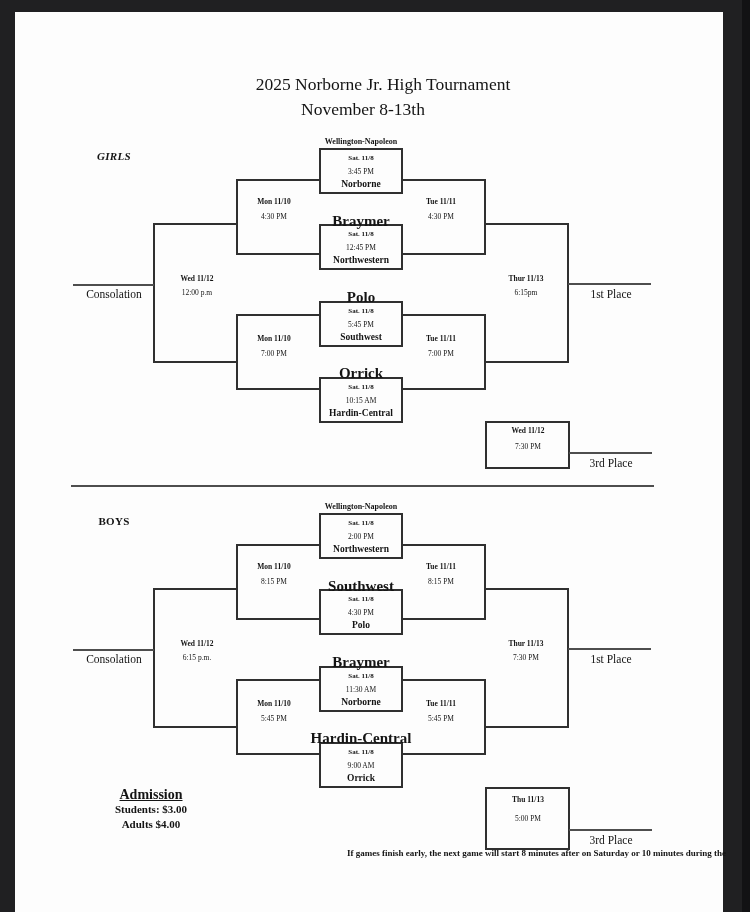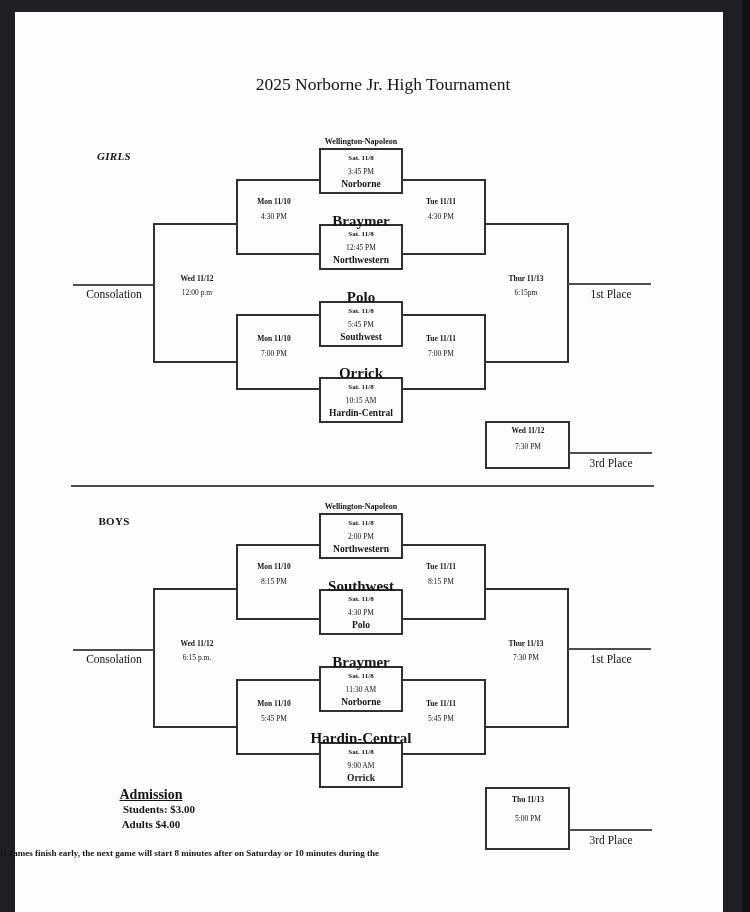--- a/index.html
+++ b/index.html
@@ -18,30 +18,31 @@
   .team.small{font-size:8px;}
   .dte{font-size:7.5px;font-weight:bold;}
   .tme{font-size:7.5px;}
   .place{font-size:11.5px;}
   .box{position:absolute;width:84px;height:46px;background:#fdfdfd;border:2px solid #303030;box-sizing:border-box;}
   .box .bd{position:absolute;left:0;width:80px;top:4px;text-align:center;font-size:7px;font-weight:bold;}
   .box .bt{position:absolute;left:0;width:80px;top:17px;text-align:center;font-size:7.5px;}
   .box .bn{position:absolute;left:0;width:80px;top:29px;text-align:center;font-size:9.5px;font-weight:bold;}
   .adm1{font-size:14px;font-weight:bold;text-decoration:underline;}
   .adm2{font-size:11px;font-weight:bold;}
-  .foot{position:absolute;left:0;width:726px;text-align:left;font-size:9px;font-weight:bold;}
+  .foot{position:absolute;left:0;width:726px;text-align:right;font-size:9px;font-weight:bold;}
 </style>
 </head>
 <body>
 
 <div id="root">
   <div class="page-bg"></div>
   <div class="edge"></div>
 
   <div class="title1" style="top:74px">2025 Norborne Jr. High Tournament</div>
+  <div class="title2" style="top:99px">November 8-13th</div>
 
   <div id="brackets">
       <div class="ln" style="left: 237px; top: 179px; width: 248px; height: 2px;"></div>
       <div class="ln" style="left: 237px; top: 253px; width: 248px; height: 2px;"></div>
       <div class="ln" style="left: 236px; top: 179px; width: 2px; height: 76px;"></div>
       <div class="ln" style="left: 484px; top: 179px; width: 2px; height: 76px;"></div>
       <div class="ln" style="left: 237px; top: 314px; width: 248px; height: 2px;"></div>
       <div class="ln" style="left: 237px; top: 388px; width: 248px; height: 2px;"></div>
       <div class="ln" style="left: 236px; top: 314px; width: 2px; height: 76px;"></div>
       <div class="ln" style="left: 484px; top: 314px; width: 2px; height: 76px;"></div>
@@ -159,19 +160,19 @@
       <div class="abs ctr tme" style="left: 486px; top: 653px; width: 80px;">7:30 PM</div>
       <div class="abs ctr place" style="left: 72px; top: 653px; width: 84px;">Consolation</div>
       <div class="abs ctr place" style="left: 569px; top: 653px; width: 84px;">1st Place</div>
       <div class="abs ctr dte" style="left: 488px; top: 795px; width: 80px;">Thu 11/13</div>
       <div class="abs ctr tme" style="left: 488px; top: 814px; width: 80px;">5:00 PM</div>
       <div class="abs ctr place" style="left: 569px; top: 834px; width: 84px;">3rd Place</div>
       <div class="abs ctr section" style="left: 84px; top: 515px; width: 60px;">BOYS</div>
     </div>
 
   <div class="abs adm1 ctr" style="left:81px;top:787px;width:140px">Admission</div>
-  <div class="abs adm2 ctr" style="left:89px;top:803px;width:140px">Students: $3.00</div>
+  <div class="abs adm2 ctr" style="left:81px;top:803px;width:140px">Students: $3.00</div>
   <div class="abs adm2 ctr" style="left:81px;top:818px;width:140px">Adults $4.00</div>
 
   <div class="foot" style="top:848px">If games finish early, the next game will start 8 minutes after on Saturday or 10 minutes during the</div>
 
   <div class="lng" style="left:71px;top:485px;width:583px;height:2px"></div>
 </div>
 
 </body></html>

